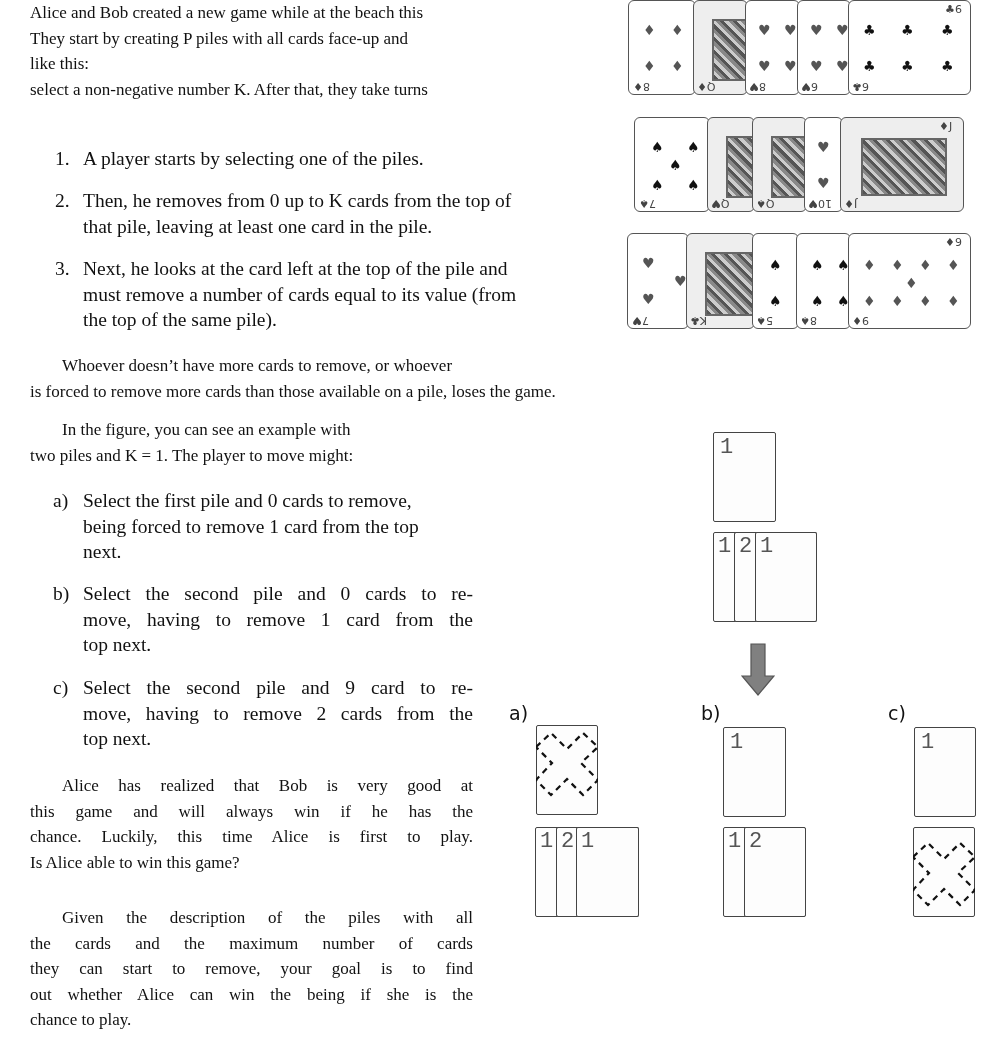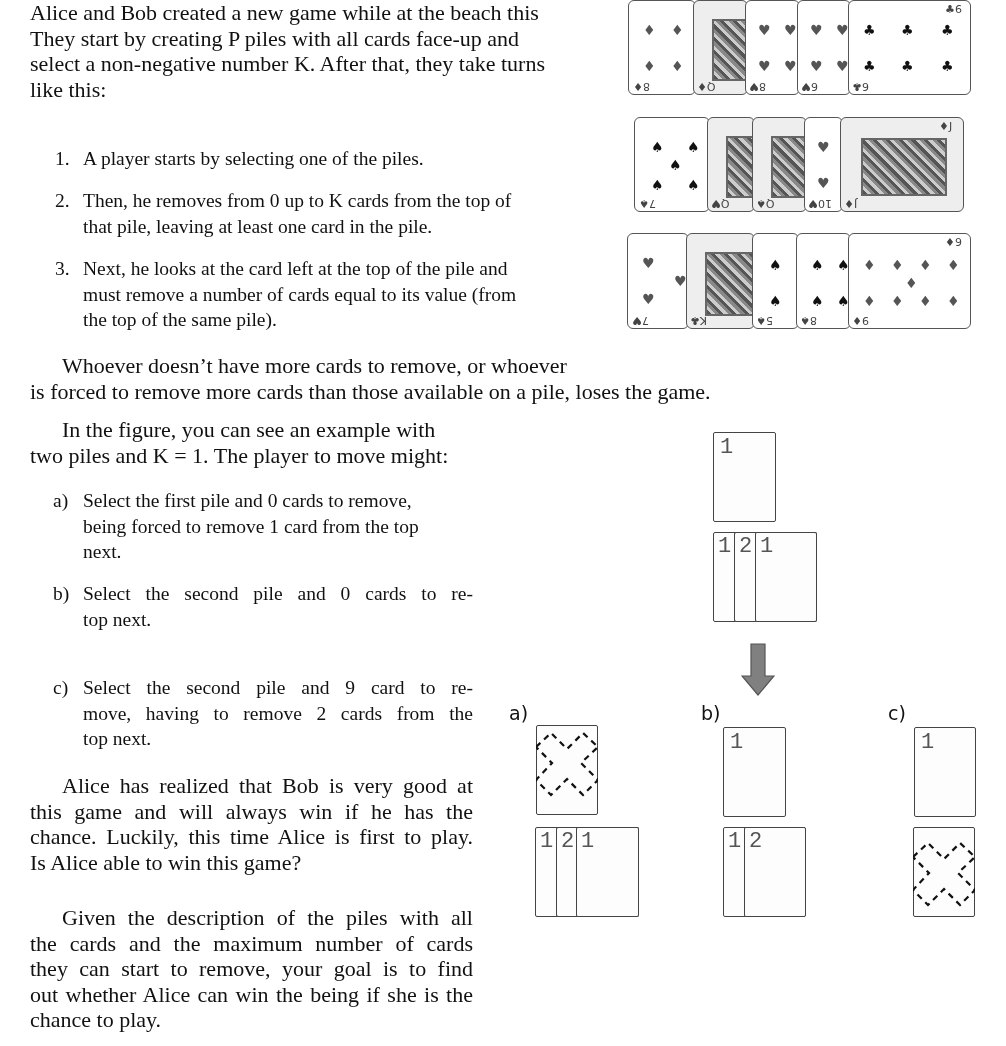--- a/index.html
+++ b/index.html
@@ -1,40 +1,40 @@
 <!DOCTYPE html>
 <html><head>
 <meta charset="utf-8">
 <style>
   html, body { margin: 0; padding: 0; background: #ffffff; }
   body { width: 1006px; height: 1046px; position: relative; overflow: hidden;
          font-family: "Liberation Serif", "DejaVu Serif", serif; color: #111; }
-  .txt { position: absolute; font-size: 22px; line-height: 25.5px; text-align: justify; }
+  .txt { position: absolute; font-size: 17px; line-height: 25.5px; text-align: justify; }
   .li { position: absolute; font-size: 19.5px; line-height: 25.5px; text-align: justify; }
   .li .num { position: absolute; left: -28px; top: 0; }
   
   .card { position: absolute; background: #fff; border: 1.5px solid #555; border-radius: 6px; box-sizing: border-box; overflow: hidden; }
   .card.face { background: #eeeeee; }
   .card .pic { position: absolute; border: 2px solid #666; background: repeating-linear-gradient(45deg,#555 0 3px,#ccc 3px 6px,#888 6px 9px); }
   .pip { position: absolute; font-family: "DejaVu Sans", sans-serif; font-size: 14px; line-height: 14px; color: #555; }
   .pip.dark { color: #111; }
   .corner { position: absolute; font-family: "DejaVu Sans", sans-serif; font-size: 11px; line-height: 11px; color: #444; transform: rotate(180deg); }
   
   .pcard { position: absolute; background: #fdfdfd; border: 1.3px solid #444; border-radius: 2px; box-sizing: border-box; }
   .pnum { position: absolute; font-family: "Liberation Mono", "DejaVu Sans Mono", monospace; font-size: 22px; color: #555; top: 2px; }
   .lbl { position: absolute; font-family: "DejaVu Sans", sans-serif; font-size: 19px; color: #111; }
 </style>
 </head>
 <body>
 
 <div class="txt" style="left:30px; top:0px; width:563px;">
   <div>Alice and Bob created a new game while at the beach this</div>
   <div>They start by creating P piles with all cards face-up and</div>
+  <div style="text-align:left">like this:</div>
   <div>select a non-negative number K. After that, they take turns</div>
-  <div style="text-align:left">like this:</div>
 </div>
 
 <div class="li" style="left:83px; top:146px; width:512px;">
   <span class="num">1.</span>
   <div style="text-align:left">A player starts by selecting one of the piles.</div>
 </div>
 <div class="li" style="left:83px; top:188px; width:512px;">
   <span class="num">2.</span>
   <div>Then, he removes from 0 up to K cards from the top of</div>
   <div style="text-align:left">that pile, leaving at least one card in the pile.</div>
@@ -58,20 +58,21 @@
 
 <div class="li" style="left:83px; top:488px; width:390px;">
   <span class="num" style="left:-30px">a)</span>
   <div>Select the first pile and 0 cards to remove,</div>
   <div>being forced to remove 1 card from the top</div>
   <div style="text-align:left">next.</div>
 </div>
 <div class="li" style="left:83px; top:581px; width:390px;">
   <span class="num" style="left:-30px">b)</span>
   <div style="text-align-last:justify">Select the second pile and 0 cards to re-</div>
+  <div style="text-align-last:justify">move, having to remove 1 card from the</div>
   <div style="text-align:left">top next.</div>
 </div>
 <div class="li" style="left:83px; top:675px; width:390px;">
   <span class="num" style="left:-30px">c)</span>
   <div style="text-align-last:justify">Select the second pile and 9 card to re-</div>
   <div style="text-align-last:justify">move, having to remove 2 cards from the</div>
   <div style="text-align:left">top next.</div>
 </div>
 
 <div class="txt" style="left:30px; top:773px; width:443px;">

